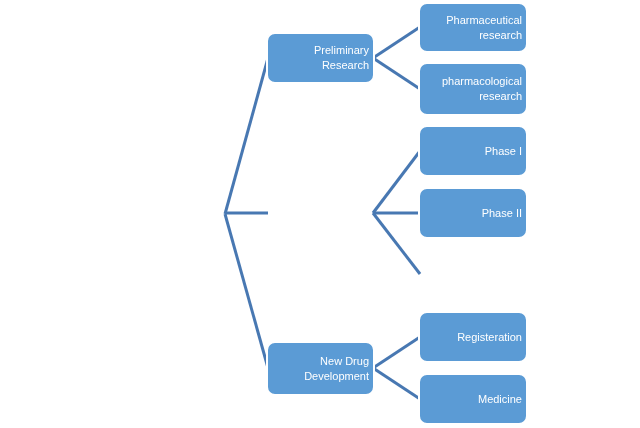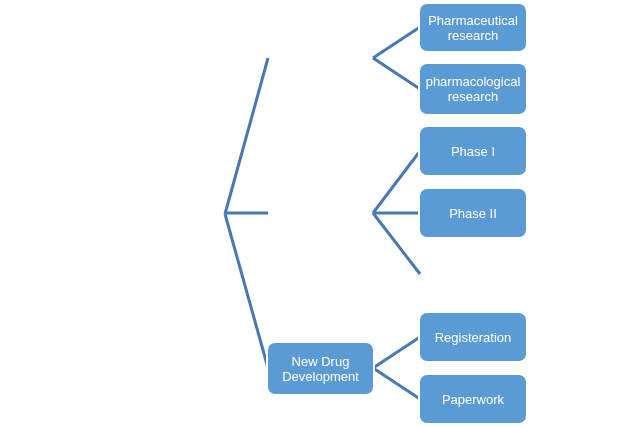--- a/index.html
+++ b/index.html
@@ -33,22 +33,22 @@
   }
   .node {
     position: absolute;
     background: var(--node-fill, #5b9bd5);
     border: 2px solid var(--node-border, #ffffff);
     border-radius: 9px;
     color: var(--node-text, #ffffff);
     display: flex;
     align-items: center;
     justify-content: center;
-    text-align: center;
-    font-size: 13px;
+    text-align: right;
+    font-size: 11px;
     line-height: 15px;
     padding: 2px 4px;
   }
   .node-label { display: block; width: 100%; }
 </style>
 </head>
 <body>
 
 <div class="canvas">
 
@@ -59,20 +59,23 @@
     <line class="connector" x1="373" y1="58" x2="420" y2="27"></line>
     <line class="connector" x1="373" y1="58" x2="420" y2="89"></line>
     <line class="connector" x1="373" y1="213" x2="420" y2="151"></line>
     <line class="connector" x1="373" y1="213" x2="420" y2="213"></line>
     <line class="connector" x1="373" y1="213" x2="420" y2="274"></line>
     <line class="connector" x1="373" y1="368" x2="420" y2="337"></line>
     <line class="connector" x1="373" y1="368" x2="420" y2="399"></line>
   </svg>
 
 
+  <div class="node" style="left:266px; top:32px; width:109px; height:52px;">
+    <span class="node-label">Preliminary Research</span>
+  </div>
 
 
   <div class="node" style="left:266px; top:341px; width:109px; height:55px;">
     <span class="node-label">New Drug Development</span>
   </div>
 
   <div class="node" style="left:418px; top:2px; width:110px; height:51px;">
     <span class="node-label">Pharmaceutical research</span>
   </div>
 
@@ -87,16 +90,16 @@
   <div class="node" style="left:418px; top:187px; width:110px; height:52px;">
     <span class="node-label">Phase II</span>
   </div>
 
 
   <div class="node" style="left:418px; top:311px; width:110px; height:52px;">
     <span class="node-label">Registeration</span>
   </div>
 
   <div class="node" style="left:418px; top:373px; width:110px; height:52px;">
-    <span class="node-label">Paperwork</span>
+    <span class="node-label">Medicine</span>
   </div>
 
 </div>
 
 </body></html>

